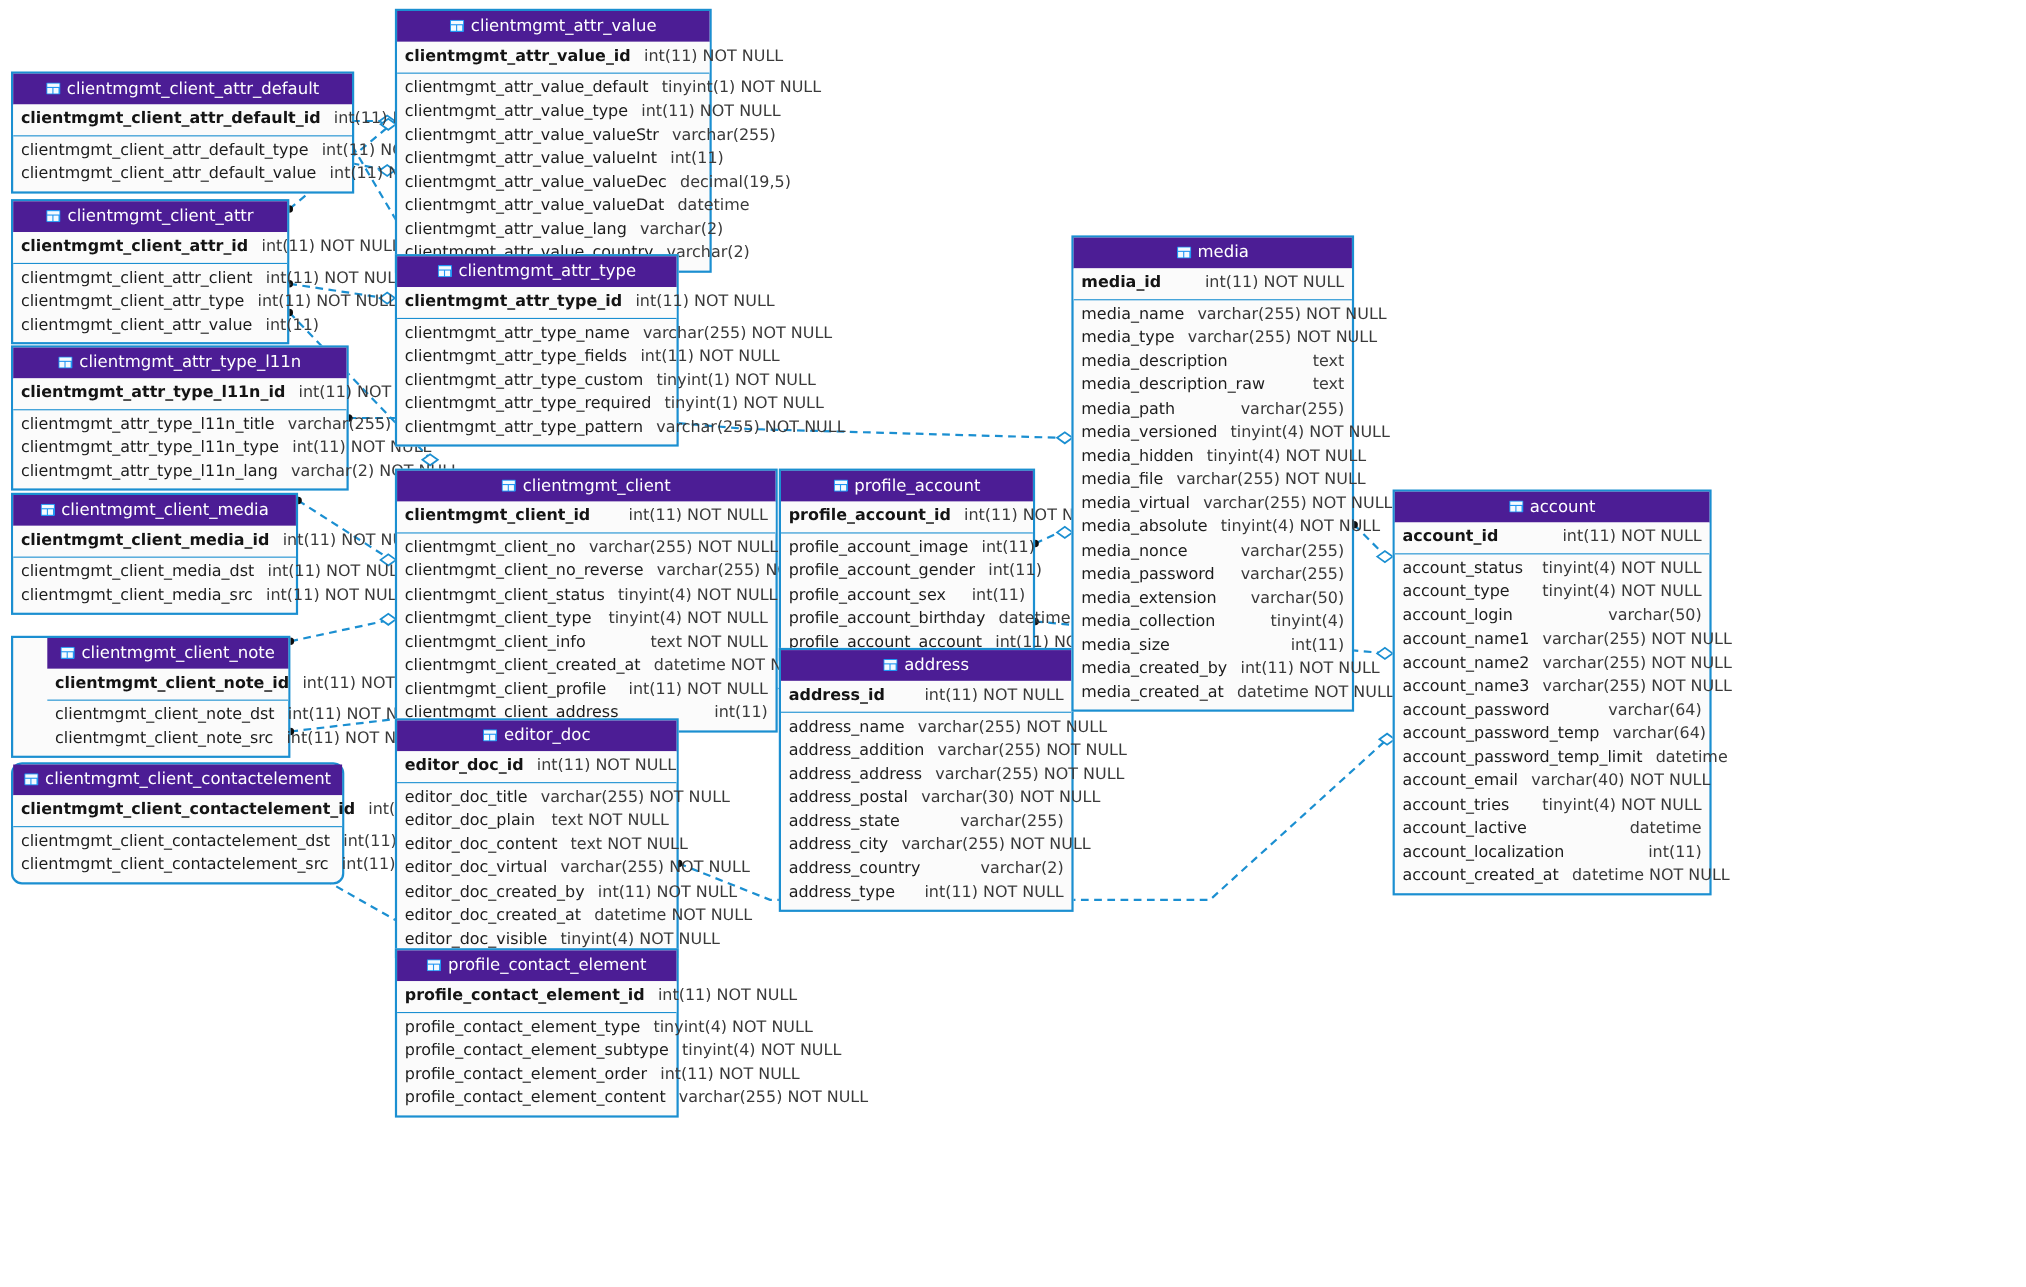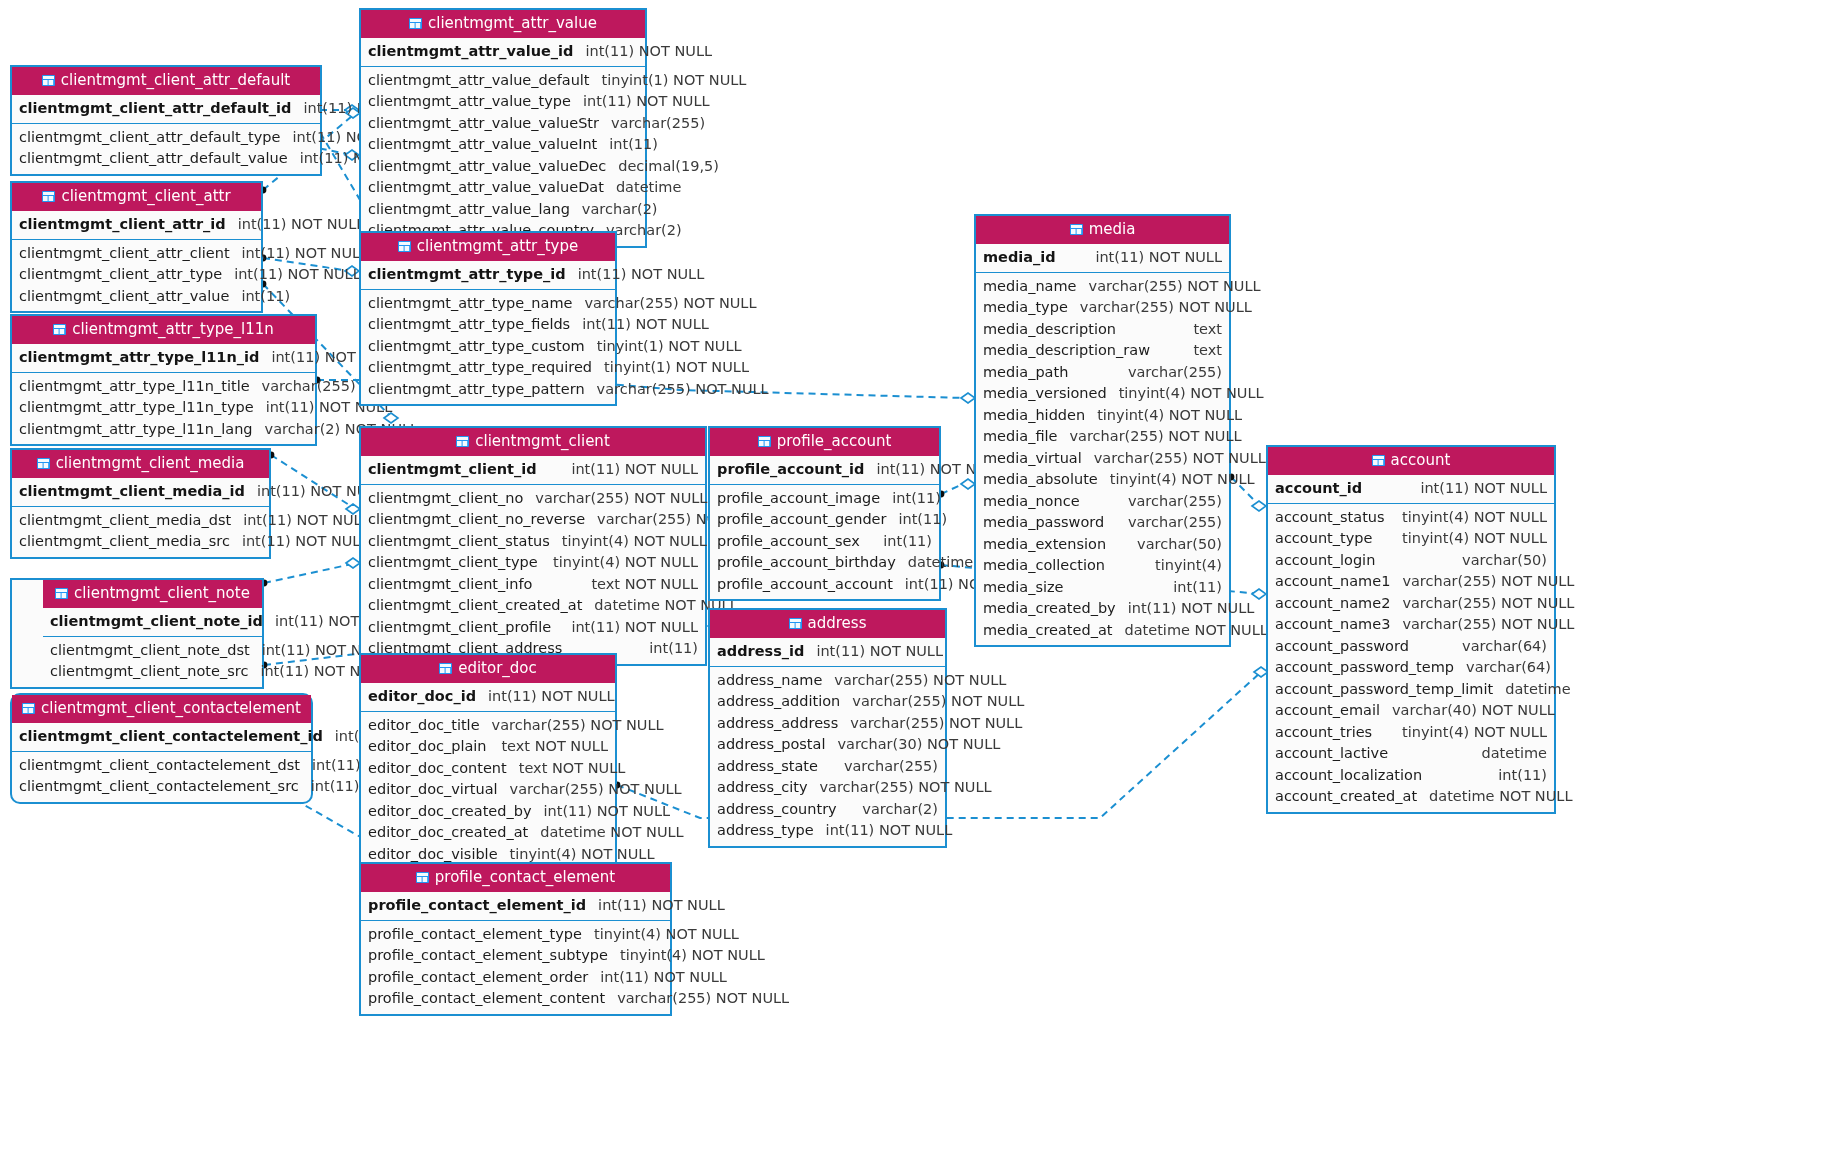--- a/index.html
+++ b/index.html
@@ -29,21 +29,21 @@
   }
   .entity {
     position: absolute;
     z-index: 2;
     border: 2px solid #1b8fd1;
     background: #fbfbfb;
     box-sizing: border-box;
     box-shadow: 0 0 0 0 rgba(0,0,0,0);
   }
   .entity-title {
-    background: #be185d;
+    background: #4c1d95;
     color: #ffffff;
     font-size: 15px;
     line-height: 15px;
     padding: 6px 8px 7px 8px;
     text-align: center;
     white-space: nowrap;
     display: flex;
     align-items: center;
     justify-content: center;
     gap: 6px;
@@ -534,21 +534,21 @@
         <div class="col-row">
           <span class="col-name">editor_doc_created_at</span>
           <span class="col-type">datetime NOT NULL</span>
         </div>
         <div class="col-row">
           <span class="col-name">editor_doc_visible</span>
           <span class="col-type">tinyint(4) NOT NULL</span>
         </div>
       </div>
     </div>
-    <div class="entity" style="left: 359px; top: 862px; width: 313px;">
+    <div class="entity" style="left: 359px; top: 862px; width: 258px;">
       <div class="entity-title">
         <span class="tbl-icon">
           <svg width="13" height="11" viewBox="0 0 13 11">
             <rect x="0" y="0" width="13" height="11" rx="1" fill="#2196f3"></rect>
             <rect x="1" y="1" width="11" height="3" fill="#ffffff" opacity="0.95"></rect>
             <rect x="1" y="5" width="4.6" height="5" fill="#ffffff" opacity="0.95"></rect>
             <rect x="6.6" y="5" width="4.6" height="5" fill="#ffffff" opacity="0.95"></rect>
           </svg>
         </span>
         <span>profile_contact_element</span>
@@ -608,21 +608,21 @@
         <div class="col-row">
           <span class="col-name">profile_account_birthday</span>
           <span class="col-type">datetime</span>
         </div>
         <div class="col-row">
           <span class="col-name">profile_account_account</span>
           <span class="col-type">int(11) NOT NULL</span>
         </div>
       </div>
     </div>
-    <div class="entity" style="left: 708px; top: 608px; width: 239px;">
+    <div class="entity" style="left: 708px; top: 589px; width: 268px;">
       <div class="entity-title">
         <span class="tbl-icon">
           <svg width="13" height="11" viewBox="0 0 13 11">
             <rect x="0" y="0" width="13" height="11" rx="1" fill="#2196f3"></rect>
             <rect x="1" y="1" width="11" height="3" fill="#ffffff" opacity="0.95"></rect>
             <rect x="1" y="5" width="4.6" height="5" fill="#ffffff" opacity="0.95"></rect>
             <rect x="6.6" y="5" width="4.6" height="5" fill="#ffffff" opacity="0.95"></rect>
           </svg>
         </span>
         <span>address</span>

